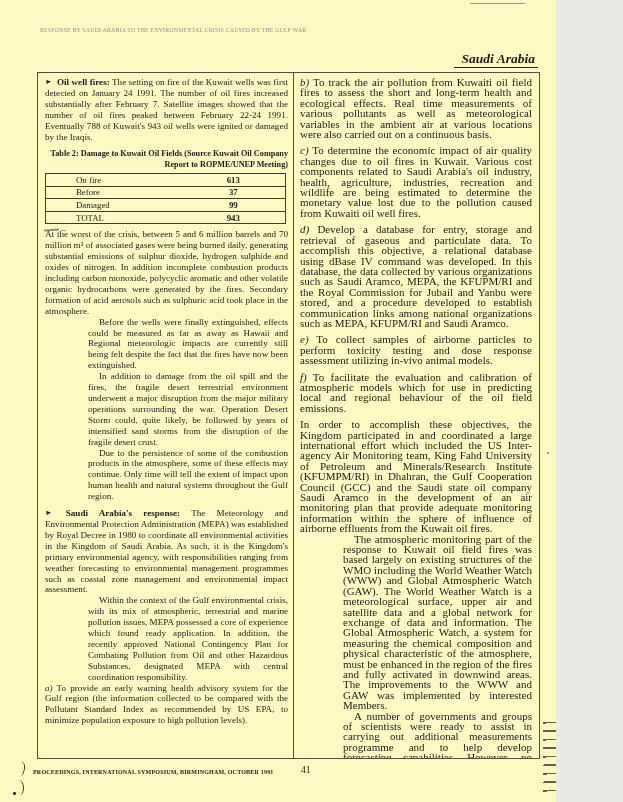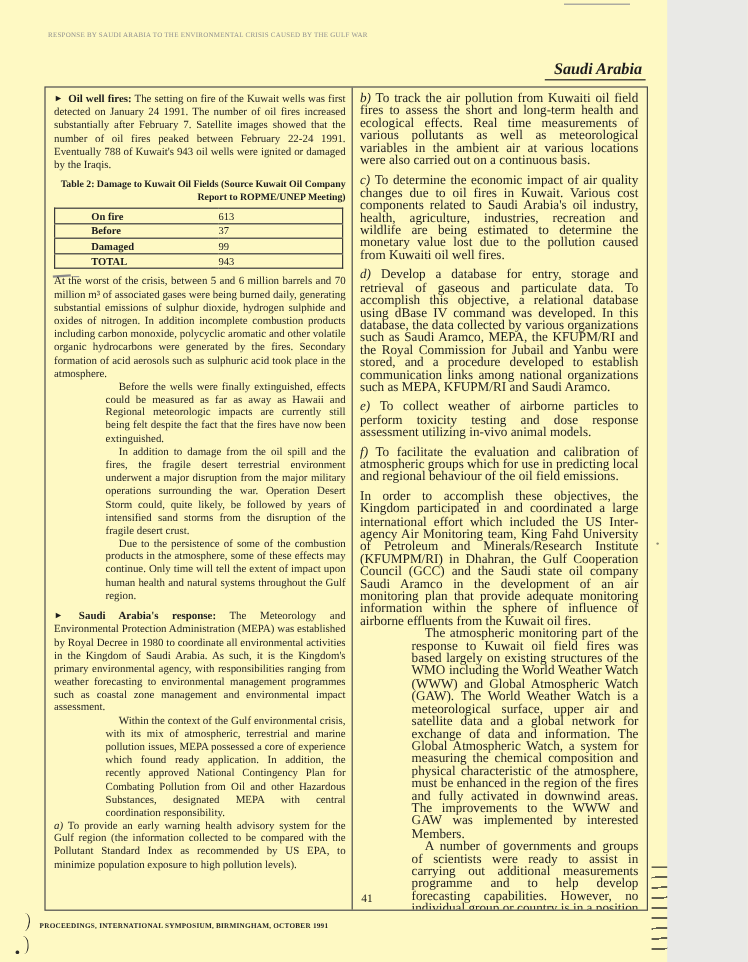--- a/index.html
+++ b/index.html
@@ -23,22 +23,22 @@
   .indent{text-indent:11px;margin-left:43px;}
   .gap{margin-top:6px;}
   .gap-sm{margin-top:4px;}
   .lead{font-weight:bold;}
   .bullet{font-size:7.5px;vertical-align:1px;letter-spacing:2px;}
   .item-label{font-style:italic;}
   .caption{font-weight:bold;font-size:8.2px;line-height:10.3px;margin-top:7px;text-align:right;}
   table.damage{width:99%;border-collapse:collapse;margin:3px 0 5px 0;border:1.2px solid #3b3b3b;}
   .damage td{border-top:1px solid #3b3b3b;font-size:8.8px;height:11.6px;padding:0;line-height:10px;}
   .damage tr:first-child td{border-top:none;}
-  .damage td.lbl{padding-left:30px;width:57%;font-weight:bold;}
-  .damage td.val{}
+  .damage td.lbl{padding-left:30px;width:57%;}
+  .damage td.val{text-align:center;font-weight:bold;}
   
   .edge-bar{position:absolute;left:580px;top:0;width:43px;height:802px;background:#070707;
         clip-path:polygon(47% 2.3%,88% 2.2%,102% 100%,10% 100%);}
   .bleed-lines{position:absolute;left:543px;top:722px;width:45px;height:70px;opacity:.8;
         background:repeating-linear-gradient(178deg,rgba(25,25,25,.85) 0 1.6px,transparent 1.6px 8.5px);}
   .bleed-lines-2{position:absolute;left:558px;top:652px;width:28px;height:56px;opacity:.45;
         background:repeating-linear-gradient(178deg,rgba(40,40,40,.8) 0 1.3px,transparent 1.3px 12px);}
   .topline-a{position:absolute;left:470px;top:3px;width:55px;height:1px;background:#9a9a9a;}
   .topline-b{position:absolute;left:556px;top:2px;width:67px;height:2px;background:#6f6f6f;}
   .speck{position:absolute;width:2px;height:2px;background:#3a3a3a;border-radius:50%;}
@@ -50,21 +50,21 @@
         transform:rotate(-4deg);}
   .pencil-mark2{position:absolute;left:61px;top:230px;width:5px;height:1.4px;background:#9a9a9a;}
   .squiggle{position:absolute;width:6px;border-right:1.8px solid #2a2a2a;
         border-radius:0 70% 60% 0/0 45% 55% 0;}
   .sq1{left:18px;top:761px;height:15px;transform:rotate(5deg);}
   .sq2{left:17px;top:780px;height:15px;transform:rotate(-3deg);}
   .sq-dot{position:absolute;left:13px;top:792px;width:2.5px;height:2.5px;background:#2a2a2a;border-radius:50%;}
   
   .footer-proc{position:absolute;left:33px;top:769px;font-size:6px;font-weight:bold;
         letter-spacing:.2px;color:#222;white-space:nowrap;}
-  .footer-page{position:absolute;left:301px;top:745px;font-size:9.5px;font-weight:normal;color:#111;}
+  .footer-page{position:absolute;left:301px;top:765px;font-size:9.5px;font-weight:normal;color:#111;}
 </style>
 </head>
 <body>
 
 <div class="page">
 
   <div class="topline-a"></div>
   <div class="topline-b"></div>
   <div class="edge-bar"></div>
   <div class="bleed-lines"></div>
@@ -123,22 +123,22 @@
 
       <p class="para indent">Within the context of the Gulf environmental crisis, with its mix of atmospheric, terrestrial and marine pollution issues, MEPA possessed a core of experience which found ready application.  In addition, the recently approved National Contingency Plan for Combating Pollution from Oil and other Hazardous Substances, designated MEPA with central coordination responsibility.</p>
 
       <p class="para"><i class="item-label">a)</i> <span>To provide an early warning health advisory system for the Gulf region (the information collected to be compared with the Pollutant Standard Index as recommended by US EPA, to minimize population exposure to high pollution levels).</span></p>
     </div>
 
     <div class="col col-right">
       <p class="para"><i class="item-label">b)</i> <span>To track the air pollution from Kuwaiti oil field fires to assess the short and long-term health and ecological effects.  Real time measurements of various pollutants as well as meteorological variables in the ambient air at various locations were also carried out on a continuous basis.</span></p>
       <p class="para gap"><i class="item-label">c)</i> <span>To determine the economic impact of air quality changes due to oil fires in Kuwait.  Various cost components related to Saudi Arabia's oil industry, health, agriculture, industries, recreation and wildlife are being estimated to determine the monetary value lost due to the pollution caused from Kuwaiti oil well fires.</span></p>
       <p class="para gap"><i class="item-label">d)</i> <span>Develop a database for entry, storage and retrieval of gaseous and particulate data.  To accomplish this objective, a relational database using dBase IV command was developed.  In this database, the data collected by various organizations such as Saudi Aramco, MEPA, the KFUPM/RI and the Royal Commission for Jubail and Yanbu were stored, and a procedure developed to establish communication links among national organizations such as MEPA, KFUPM/RI and Saudi Aramco.</span></p>
-      <p class="para gap"><i class="item-label">e)</i> <span>To collect weather of airborne particles to perform toxicity testing and dose response assessment utilizing in-vivo animal models.</span></p>
-      <p class="para gap"><i class="item-label">f)</i> <span>To facilitate the evaluation and calibration of atmospheric groups which for use in predicting local and regional behaviour of the oil field emissions.</span></p>
+      <p class="para gap"><i class="item-label">e)</i> <span>To collect samples of airborne particles to perform toxicity testing and dose response assessment utilizing in-vivo animal models.</span></p>
+      <p class="para gap"><i class="item-label">f)</i> <span>To facilitate the evaluation and calibration of atmospheric models which for use in predicting local and regional behaviour of the oil field emissions.</span></p>
 
       <p class="para gap">In order to accomplish these objectives, the Kingdom participated in and coordinated a large international effort which included the US Inter-agency Air Monitoring team, King Fahd University of Petroleum and Minerals/Research Institute (KFUMPM/RI) in Dhahran, the Gulf Cooperation Council (GCC) and the Saudi state oil company Saudi Aramco in the development of an air monitoring plan that provide adequate monitoring information within the sphere of influence of airborne effluents from the Kuwait oil fires.</p>
       <p class="para indent">The atmospheric monitoring part of the response to Kuwait oil field fires was based largely on existing structures of the WMO including the World Weather Watch (WWW) and Global Atmospheric Watch (GAW).  The World Weather Watch is a meteorological surface, upper air and satellite data and a global network for exchange of data and information.  The Global Atmospheric Watch, a system for measuring the chemical composition and physical characteristic of the atmosphere, must be enhanced in the region of the fires and fully activated in downwind areas.  The improvements to the WWW and GAW was implemented by interested Members.</p>
       <p class="para indent">A number of governments and groups of scientists were ready to assist in carrying out additional measurements programme and to help develop forecasting capabilities.  However, no individual group or country is in a position to plan, organize and coordinate such actions.  The WMO established a coordination office for atmospheric monitoring and modelling in Geneva and WMO experts formed the UN Inter-agency coordination office in Kuwait City which opened on 26 April 1991.</p>
       <p class="para indent">The monitoring network established to implement data needs of this large programme is shown below in Table 3.</p>
     </div>
   </div>
 
   <div class="footer-proc">PROCEEDINGS, INTERNATIONAL SYMPOSIUM, BIRMINGHAM, OCTOBER 1991</div>
   <div class="footer-page">41</div>

